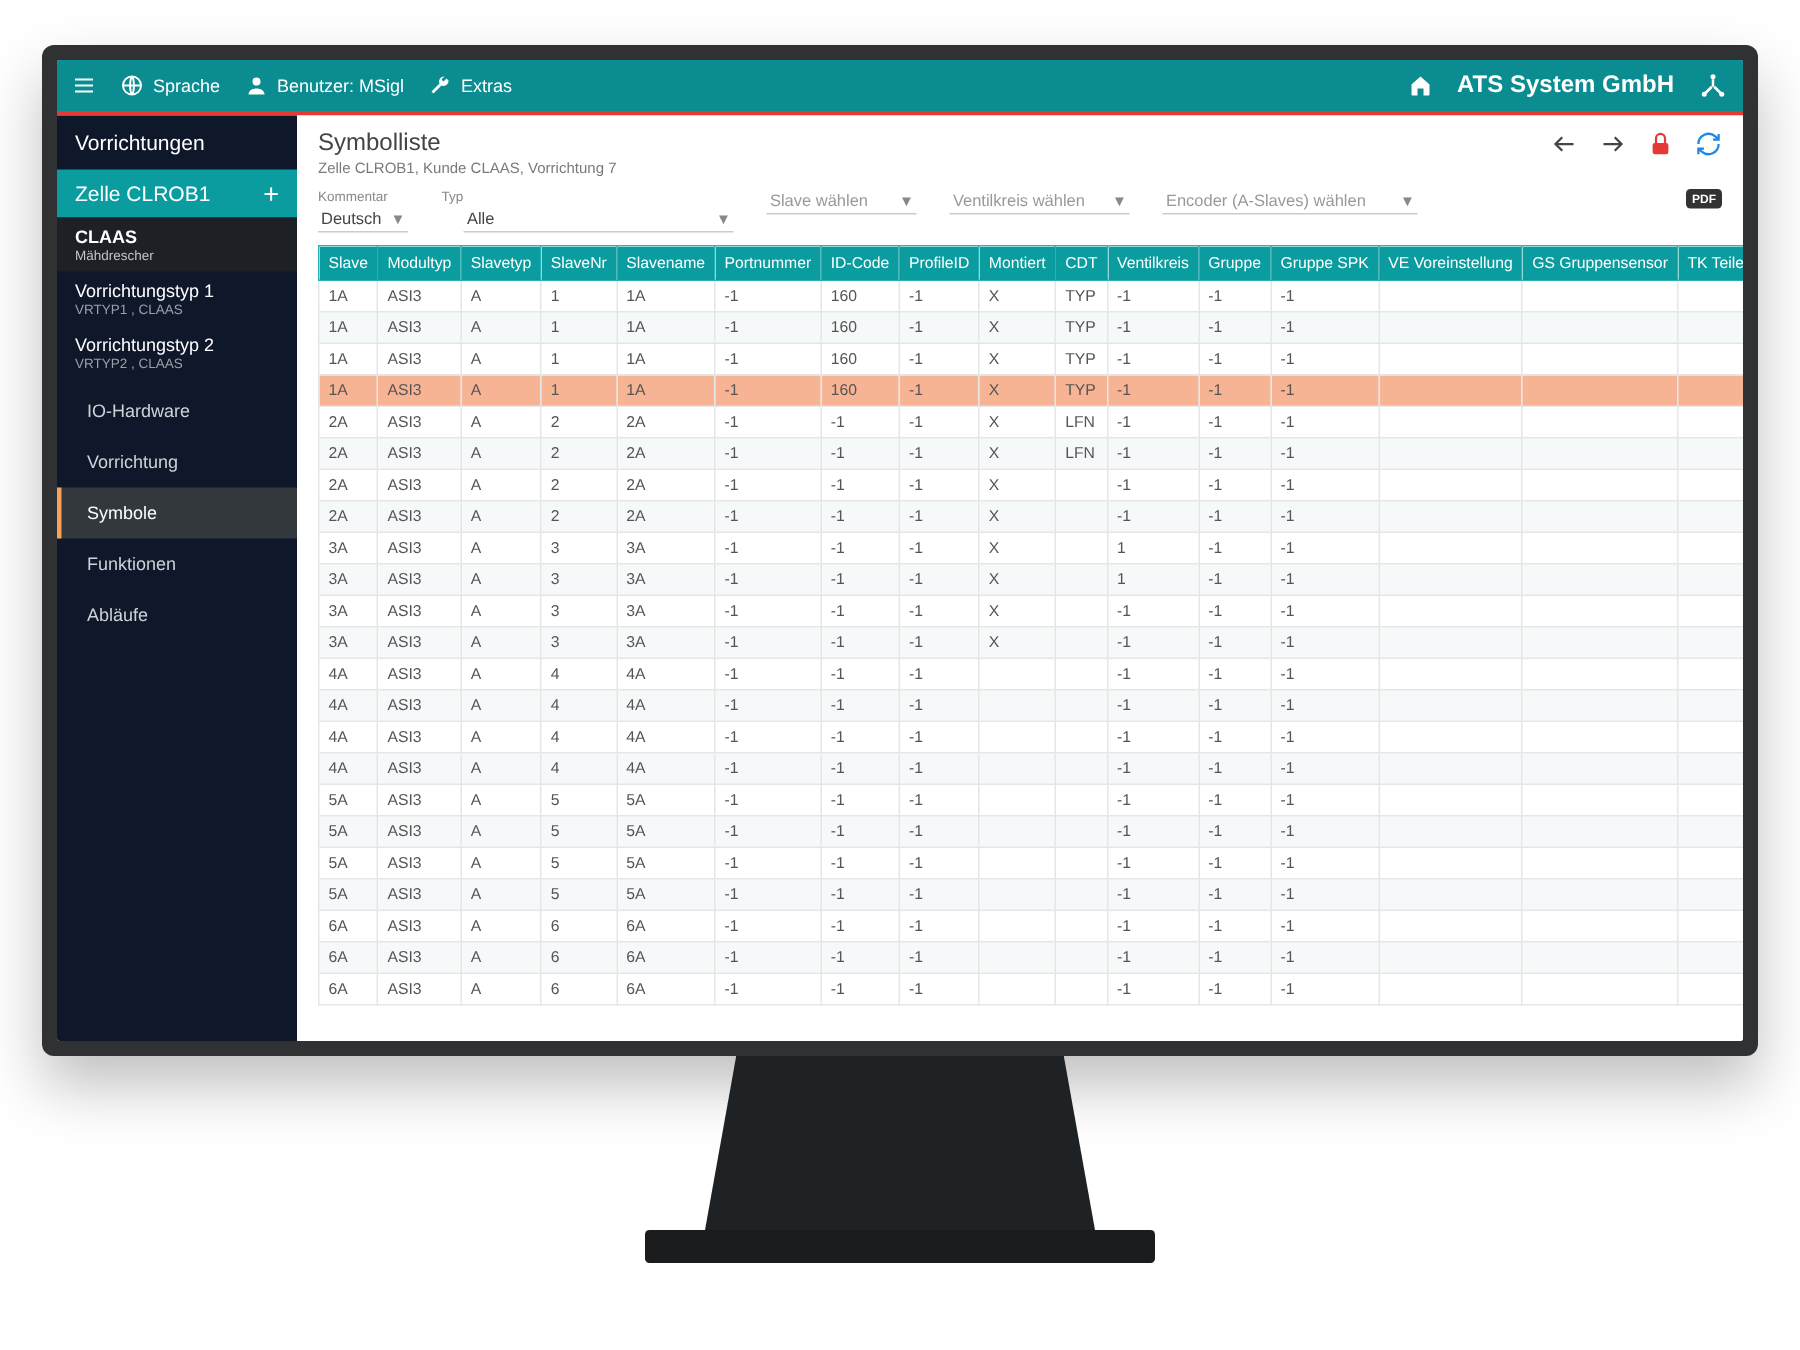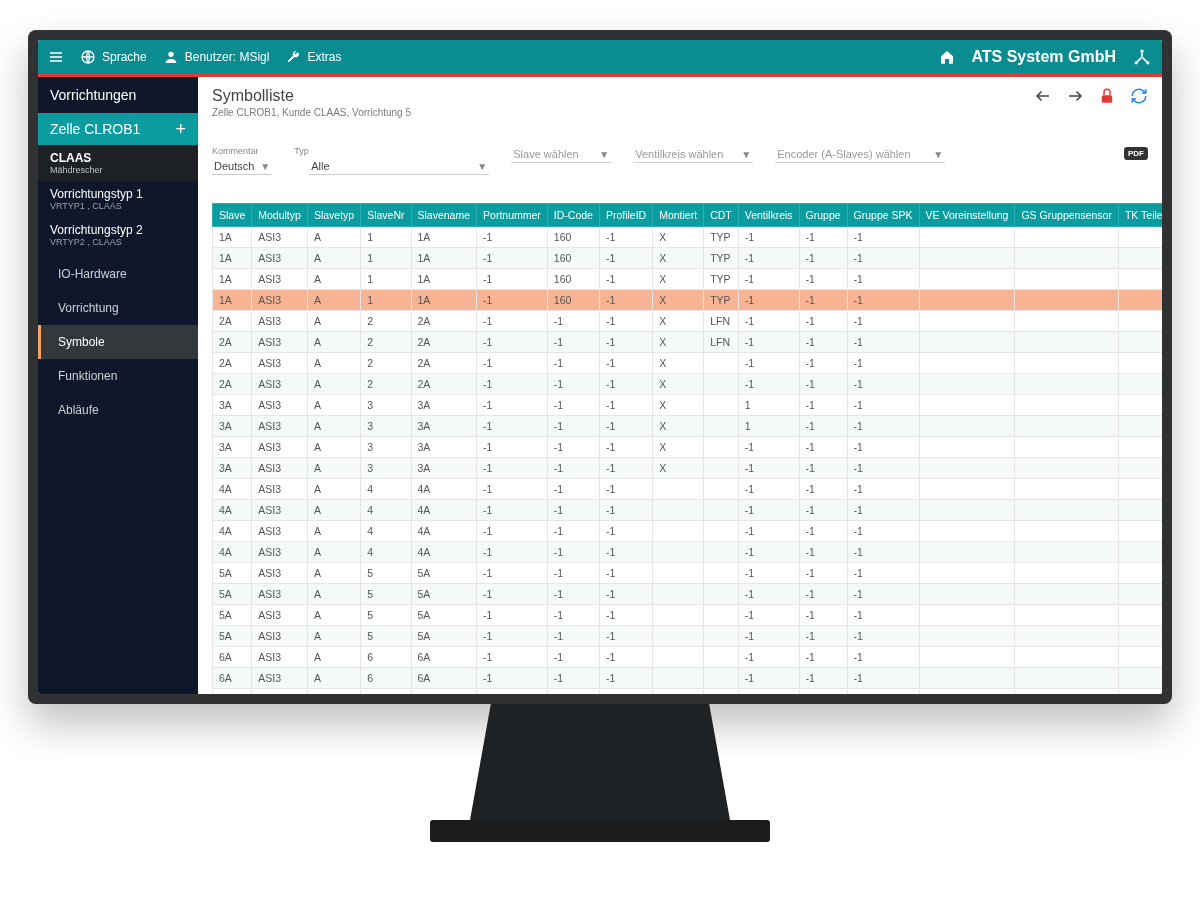--- a/index.html
+++ b/index.html
@@ -98,21 +98,20 @@
     padding-left:17px;
     color:#fff;
     background:#33383d;
   }
   
   .main {
     flex:1;
     display:flex; flex-direction:column;
     overflow:hidden;
     background:#fff;
-    gap:20px;
   }
   .main-head {
     display:flex; justify-content:space-between; align-items:flex-start;
     padding:10px 14px 4px 14px;
   }
   .main-head h1 { font-size:16px; font-weight:500; color:#444; }
   .main-head .sub { font-size:10px; color:#7a7a7a; margin-top:2px; }
   .head-actions { display:flex; gap:14px; align-items:center; }
   .head-actions .hicon { width:18px; height:18px; cursor:pointer; color:#555; }
   .filters {
@@ -237,21 +236,21 @@
             <div class="nav-item active">Symbole</div>
             <div class="nav-item">Funktionen</div>
             <div class="nav-item">Abläufe</div>
           </div>
       </div>
 
       <div class="main">
         <div class="main-head">
           <div>
             <h1>Symbolliste</h1>
-            <div class="sub">Zelle CLROB1, Kunde CLAAS, Vorrichtung 5</div>
+            <div class="sub">Zelle CLROB1, Kunde CLAAS, Vorrichtung 7</div>
           </div>
           <div class="head-actions">
             <span class="hicon">
               <svg viewBox="0 0 24 24" fill="none" stroke="#444" stroke-width="2">
                   <line x1="20" y1="12" x2="4" y2="12"></line>
                   <polyline points="10 6 4 12 10 18"></polyline>
                 </svg>
             </span>
             <span class="hicon">
               <svg viewBox="0 0 24 24" fill="none" stroke="#444" stroke-width="2">

